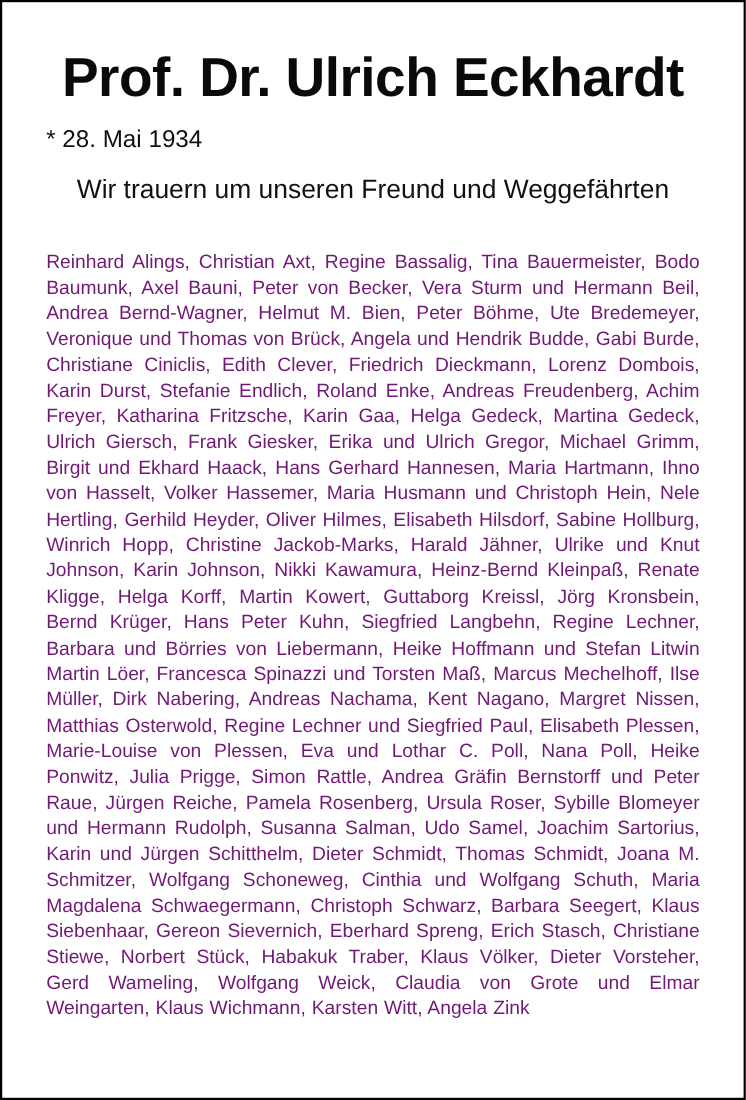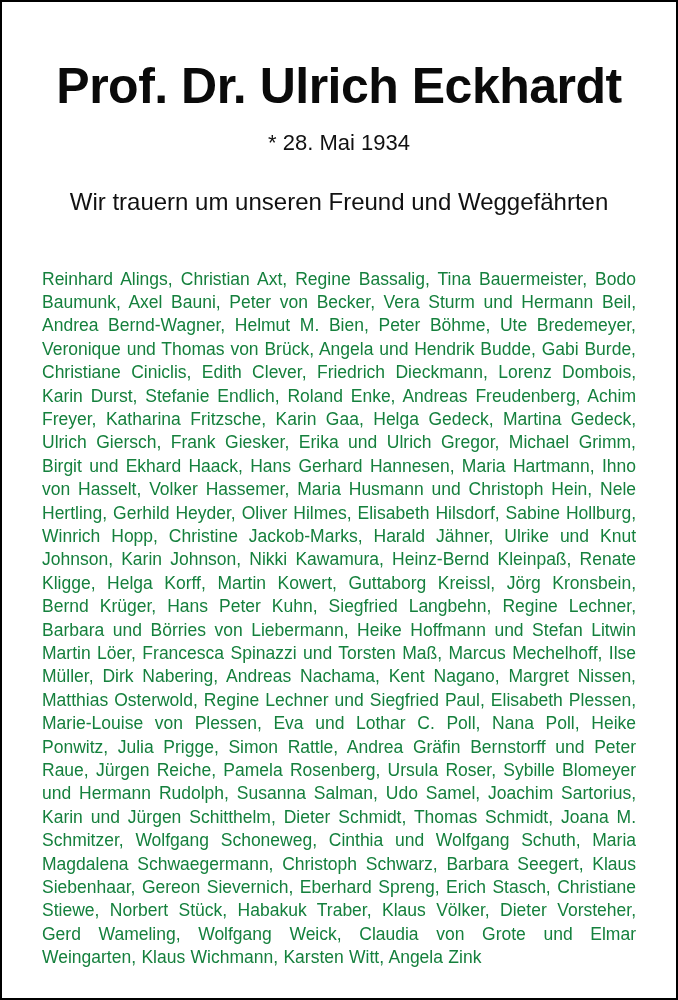--- a/index.html
+++ b/index.html
@@ -12,58 +12,58 @@
     color: #0b0b0b;
   }
   .notice {
     position: absolute;
     top: 0; left: 0;
     width: 678px;
     height: 1000px;
     box-sizing: border-box;
     border: 2px solid #000000;
     background: #ffffff;
-    padding: 16px 40px;
+    padding: 0 40px;
     overflow: hidden;
   }
   .title {
     margin-top: 42px;
     text-align: center;
     font-size: 50px;
     font-weight: bold;
     letter-spacing: -0.5px;
     line-height: 1.05;
     white-space: nowrap;
     color: #0a0a0a;
   }
   .dates {
     margin-top: 17px;
     display: flex;
-    justify-content: center;
+    justify-content: space-between;
     align-items: baseline;
     gap: 30px;
     font-size: 22px;
     line-height: 26px;
     color: #111111;
   }
   .subtitle {
-    margin-top: 32px;
+    margin-top: 19px;
     text-align: center;
     font-size: 24px;
     line-height: 28px;
     color: #111111;
   }
   .names {
-    margin-top: 52px;
+    margin-top: 40px;
     text-align: justify;
     text-justify: inter-word;
     font-size: 17.5px;
     line-height: 23.4px;
     word-spacing: 0.5px;
-    color: #15803d;
+    color: #701a75;
   }
 </style>
 </head>
 <body>
 
 <div class="notice">
   <div class="title">Prof. Dr. Ulrich Eckhardt</div>
 
   <div class="dates">
     <span>* 28. Mai 1934</span>

